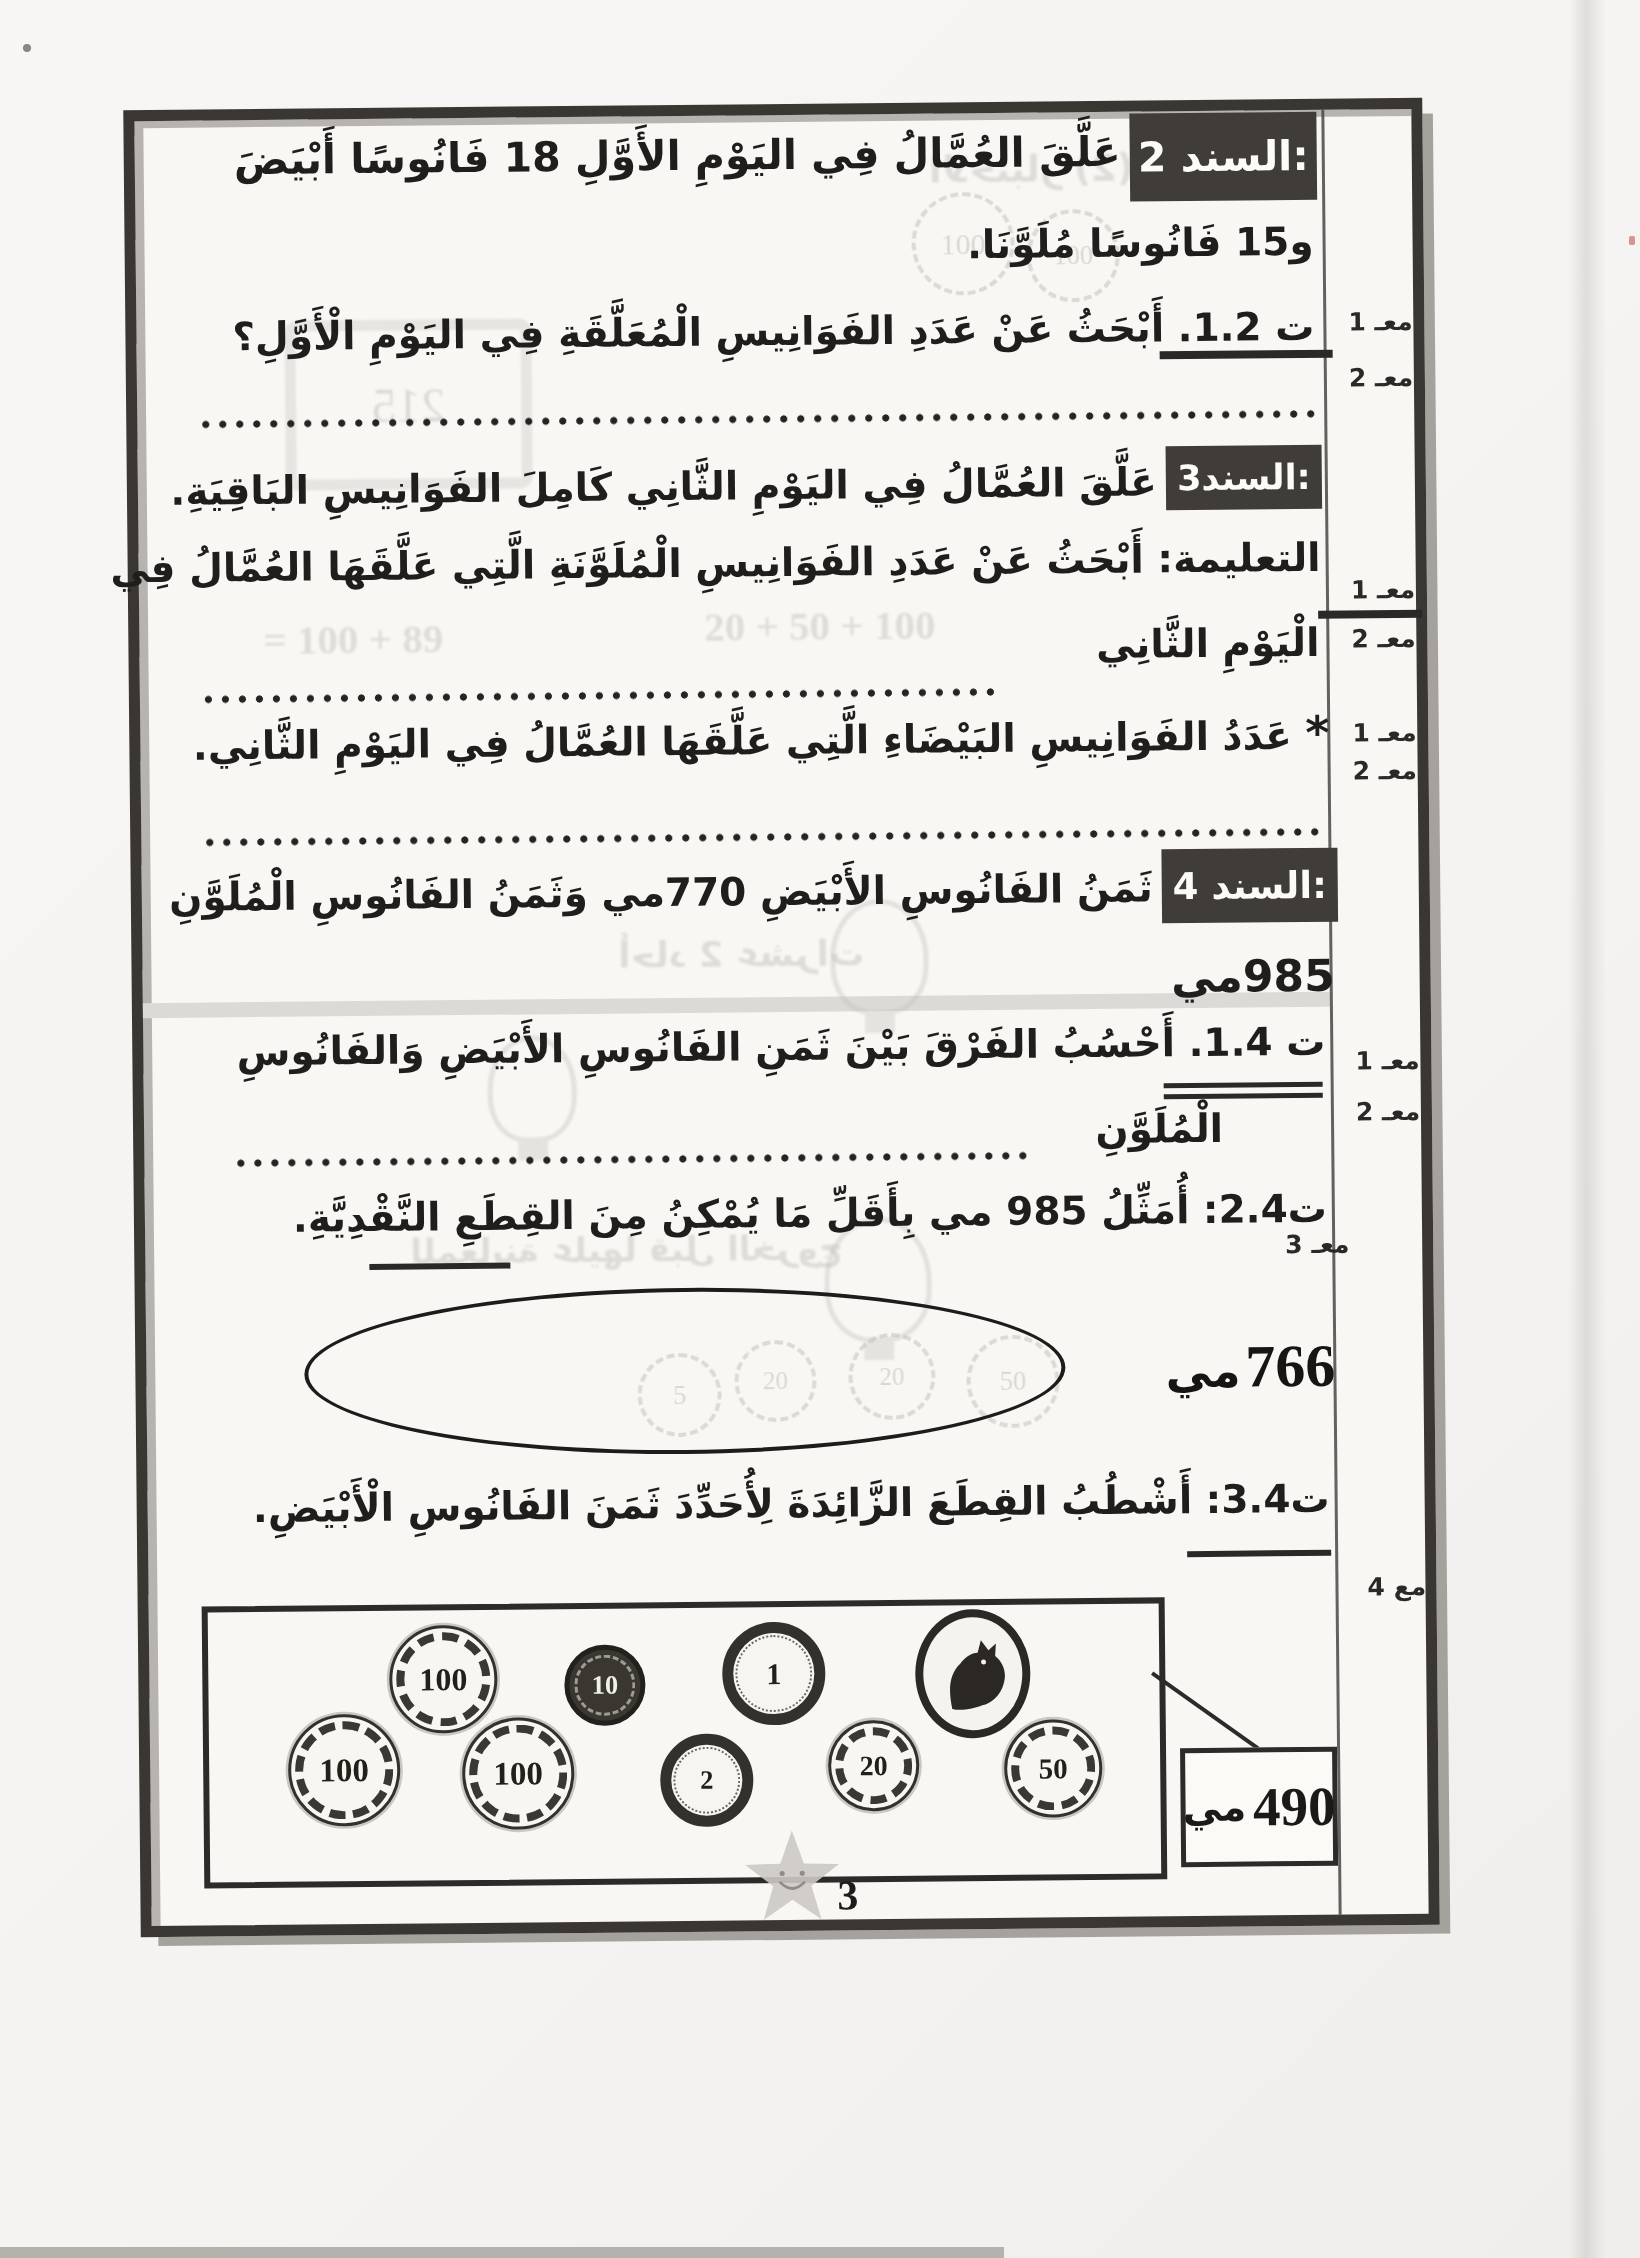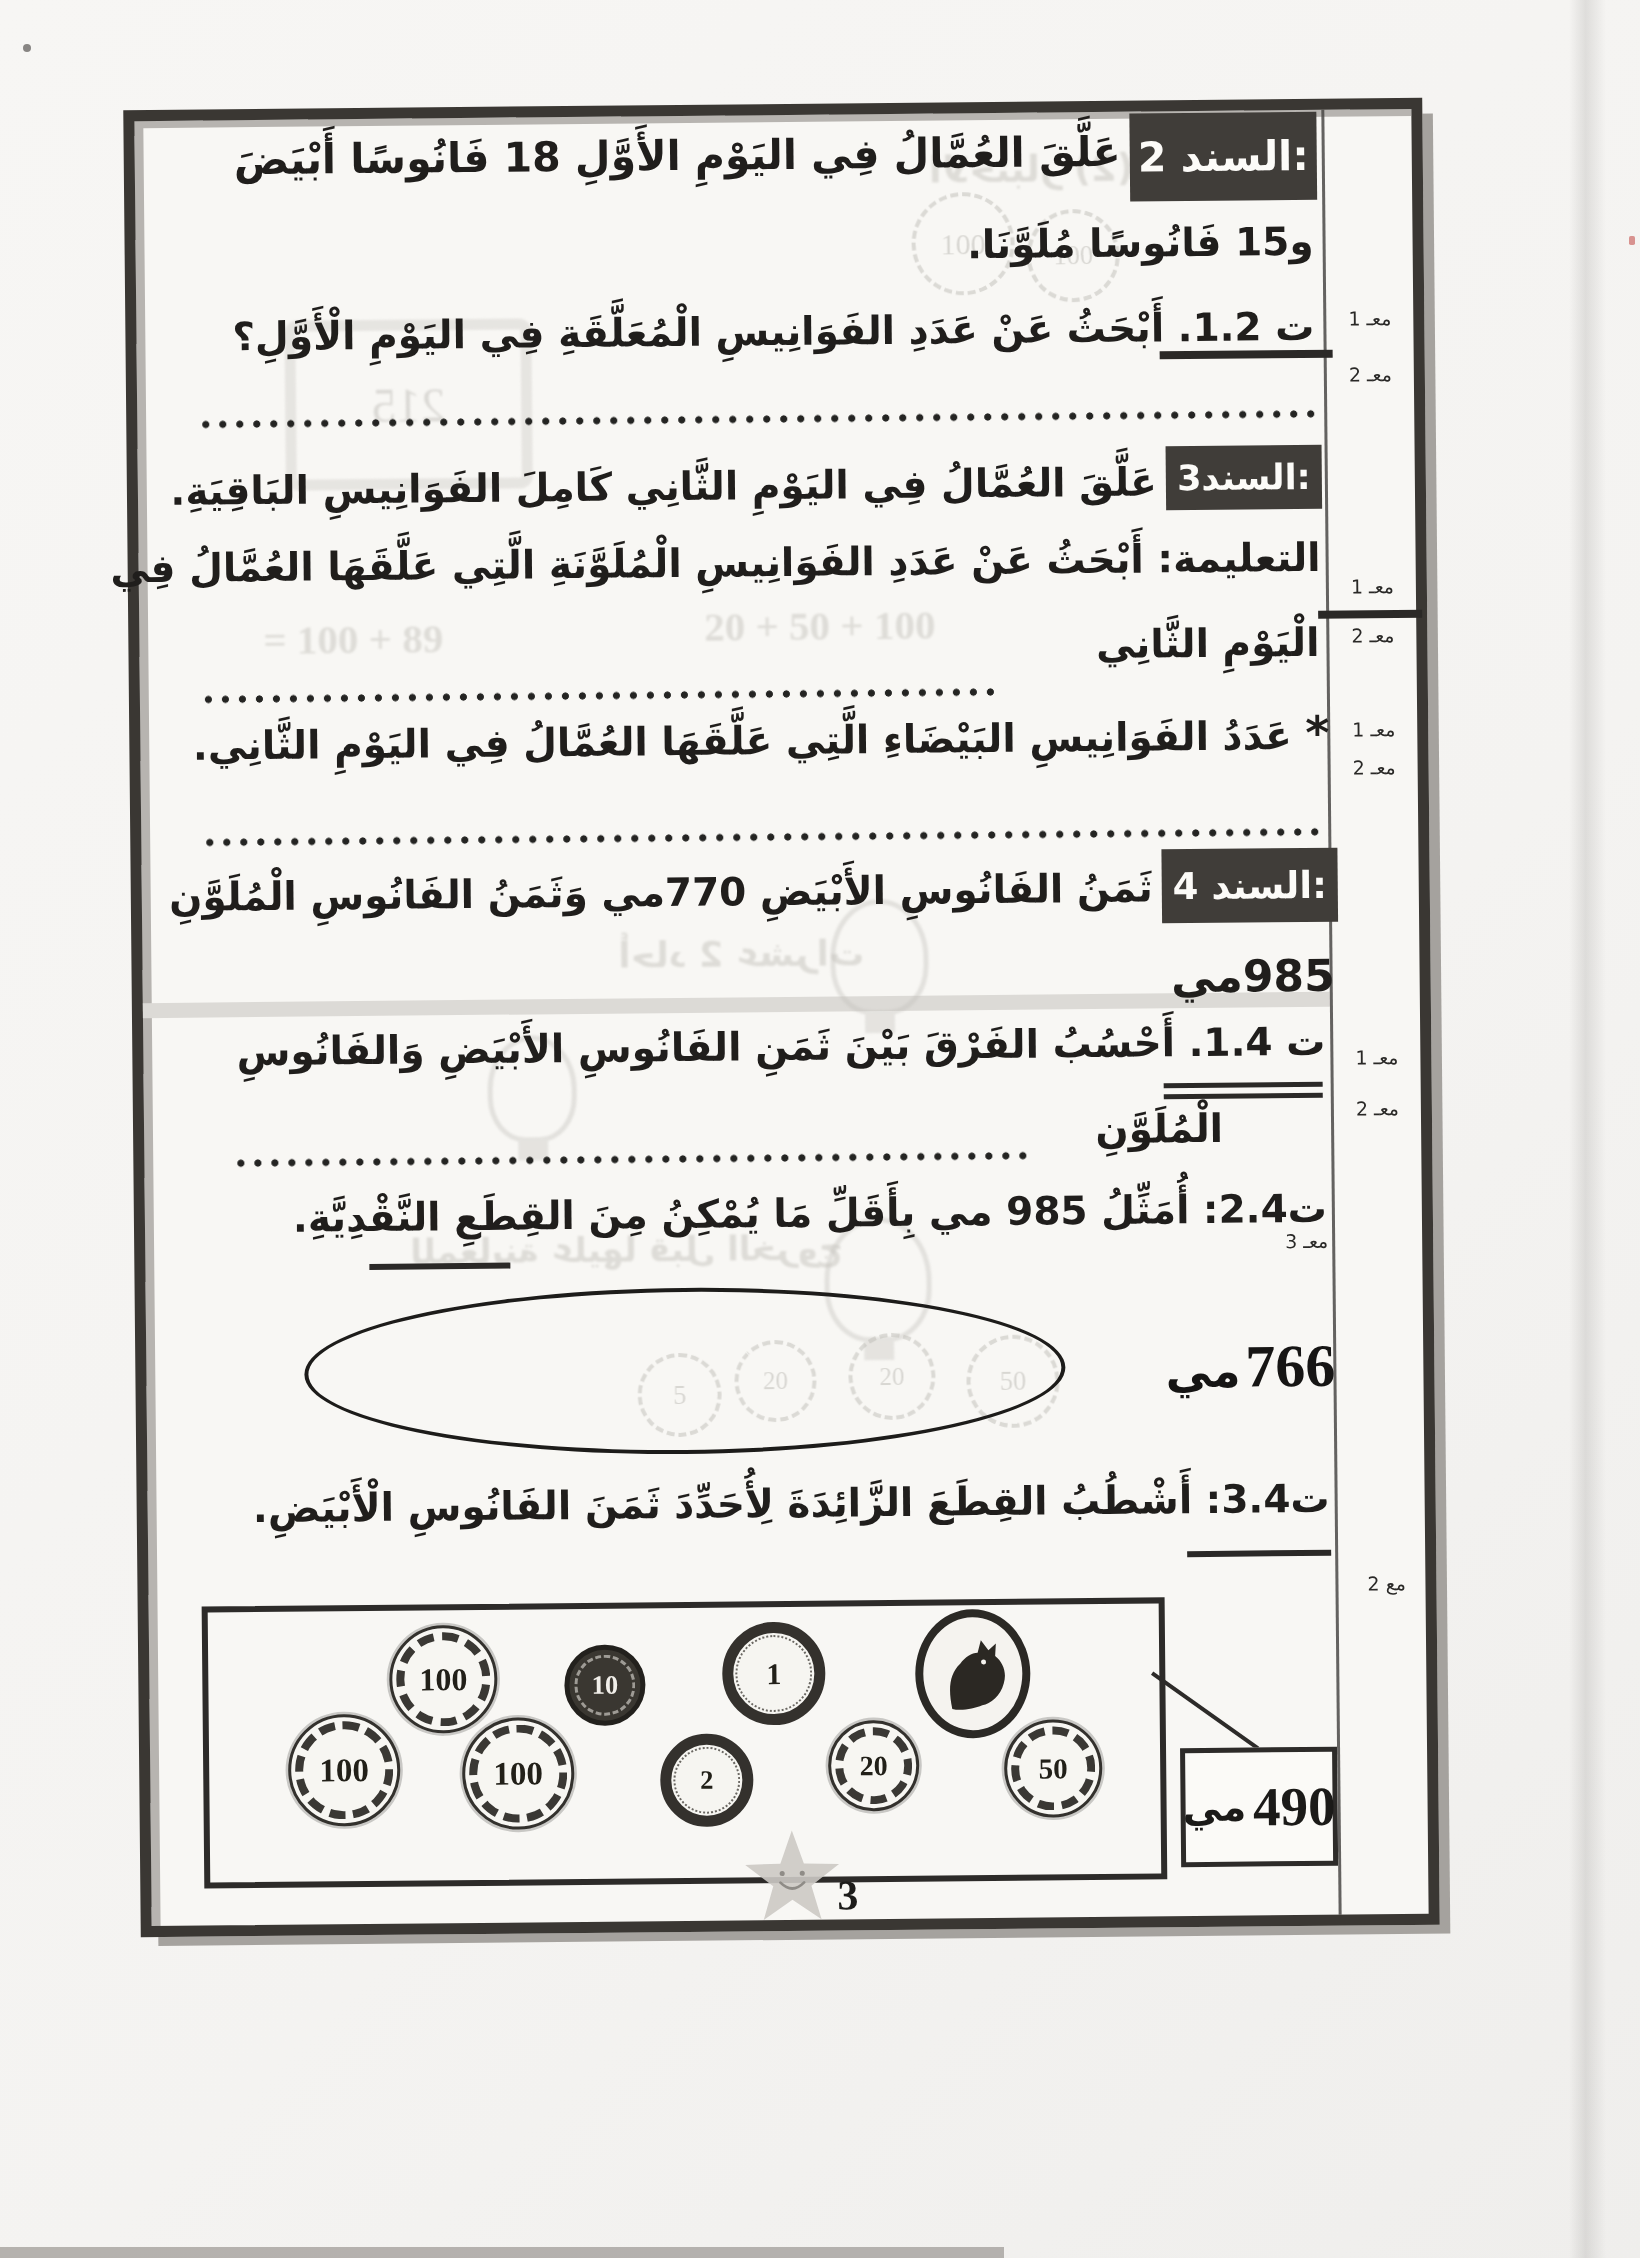--- a/index.html
+++ b/index.html
@@ -31,21 +31,21 @@
   .tline{position:absolute;direction:rtl;white-space:nowrap;font-weight:bold;font-size:39px;color:#201e1c;z-index:3;}
 
   
   .dotline{position:absolute;height:11.5px;z-index:3;
     background-image:radial-gradient(circle,#242422 3.2px,transparent 3.7px);
     background-size:17px 11.5px;background-repeat:repeat-x;background-position:0 50%;}
 
   .rule{position:absolute;background:#2b2927;z-index:3;}
 
   
-  .mlabel{position:absolute;direction:rtl;font-size:19px;font-weight:normal;color:#2a2927;z-index:3;white-space:nowrap;}
+  .mlabel{position:absolute;direction:rtl;font-size:25px;font-weight:bold;color:#2a2927;z-index:3;white-space:nowrap;}
 
   
   .ellipse{position:absolute;left:158px;top:1172px;width:753px;height:158px;border:4.4px solid #1d1c1a;border-radius:50%;z-index:3;background:transparent;}
   .big-amount{position:absolute;direction:rtl;white-space:nowrap;font-weight:bold;z-index:3;color:#161514;}
   .big-amount .n{font-family:"Liberation Serif","DejaVu Serif",serif;font-size:60px;}
   .big-amount .u{font-size:46px;}
 
   
   .coins-box{position:absolute;left:53px;top:1486px;width:951px;height:270px;border:6.2px solid #2d2b29;z-index:3;background:transparent;}
   .coin{position:absolute;border-radius:50%;display:flex;align-items:center;justify-content:center;
@@ -156,21 +156,21 @@
     <div class="rule" style="left:224px;top:1145px;width:141px;height:6.2px;"></div>
 
     <div class="ellipse"></div>
     <div class="big-amount" style="top:1222px;right:88px;">
       <span class="n">766</span>
       <span class="u">مي</span>
     </div>
 
     <div class="tline" style="top:1366px;right:95px;">ت3.4: أَشْطُبُ القِطَعَ الزَّائِدَةَ لِأُحَدِّدَ ثَمَنَ الفَانُوسِ الْأَبْيَضِ.</div>
     <div class="rule" style="left:1039px;top:1440px;width:144px;height:6.2px;"></div>
-    <div class="mlabel" style="left:1219px;top:1463px;">مع 2</div>
+    <div class="mlabel" style="left:1219px;top:1463px;">مع 4</div>
 
     <div class="coins-box"></div>
     <div class="coin coin-wreath" style="left:240px;top:1507px;width:102px;height:102px;font-size:32px;">
         <span>100</span>
       </div>
     <div class="coin coin-solid" style="left:415px;top:1528px;width:71px;height:71px;font-size:26.5px;">
         <span>10</span>
       </div>
     <div class="coin coin-ring" style="left:573px;top:1507px;width:81px;height:81px;font-size:30px;">
         <span>1</span>

